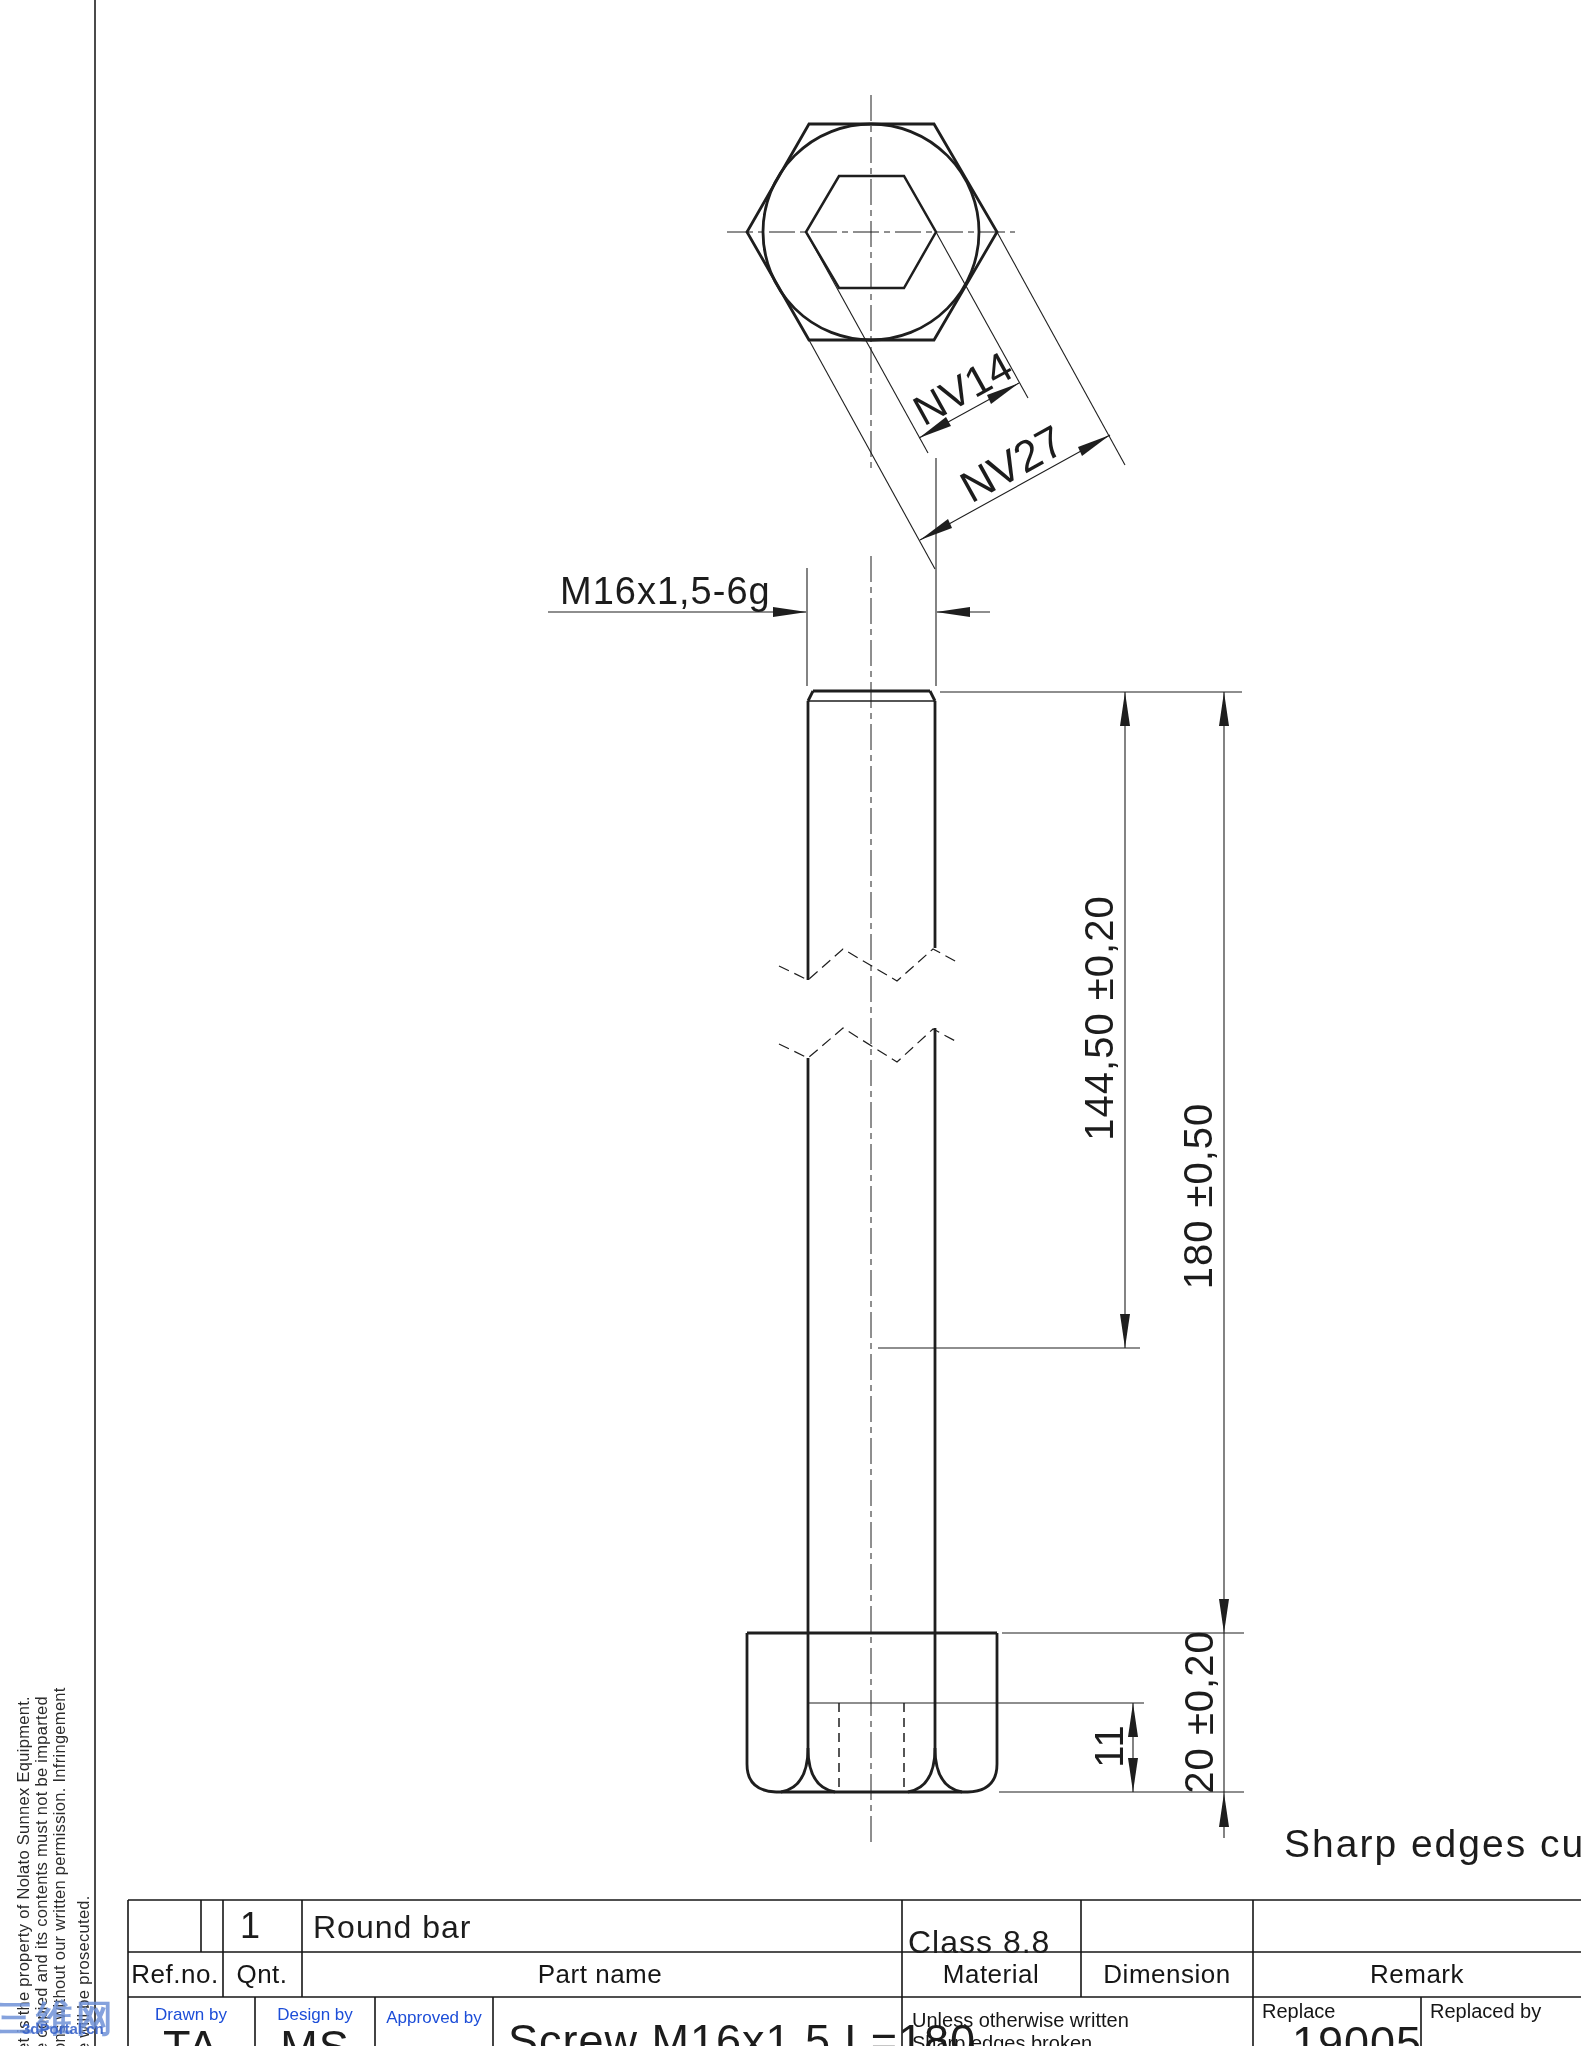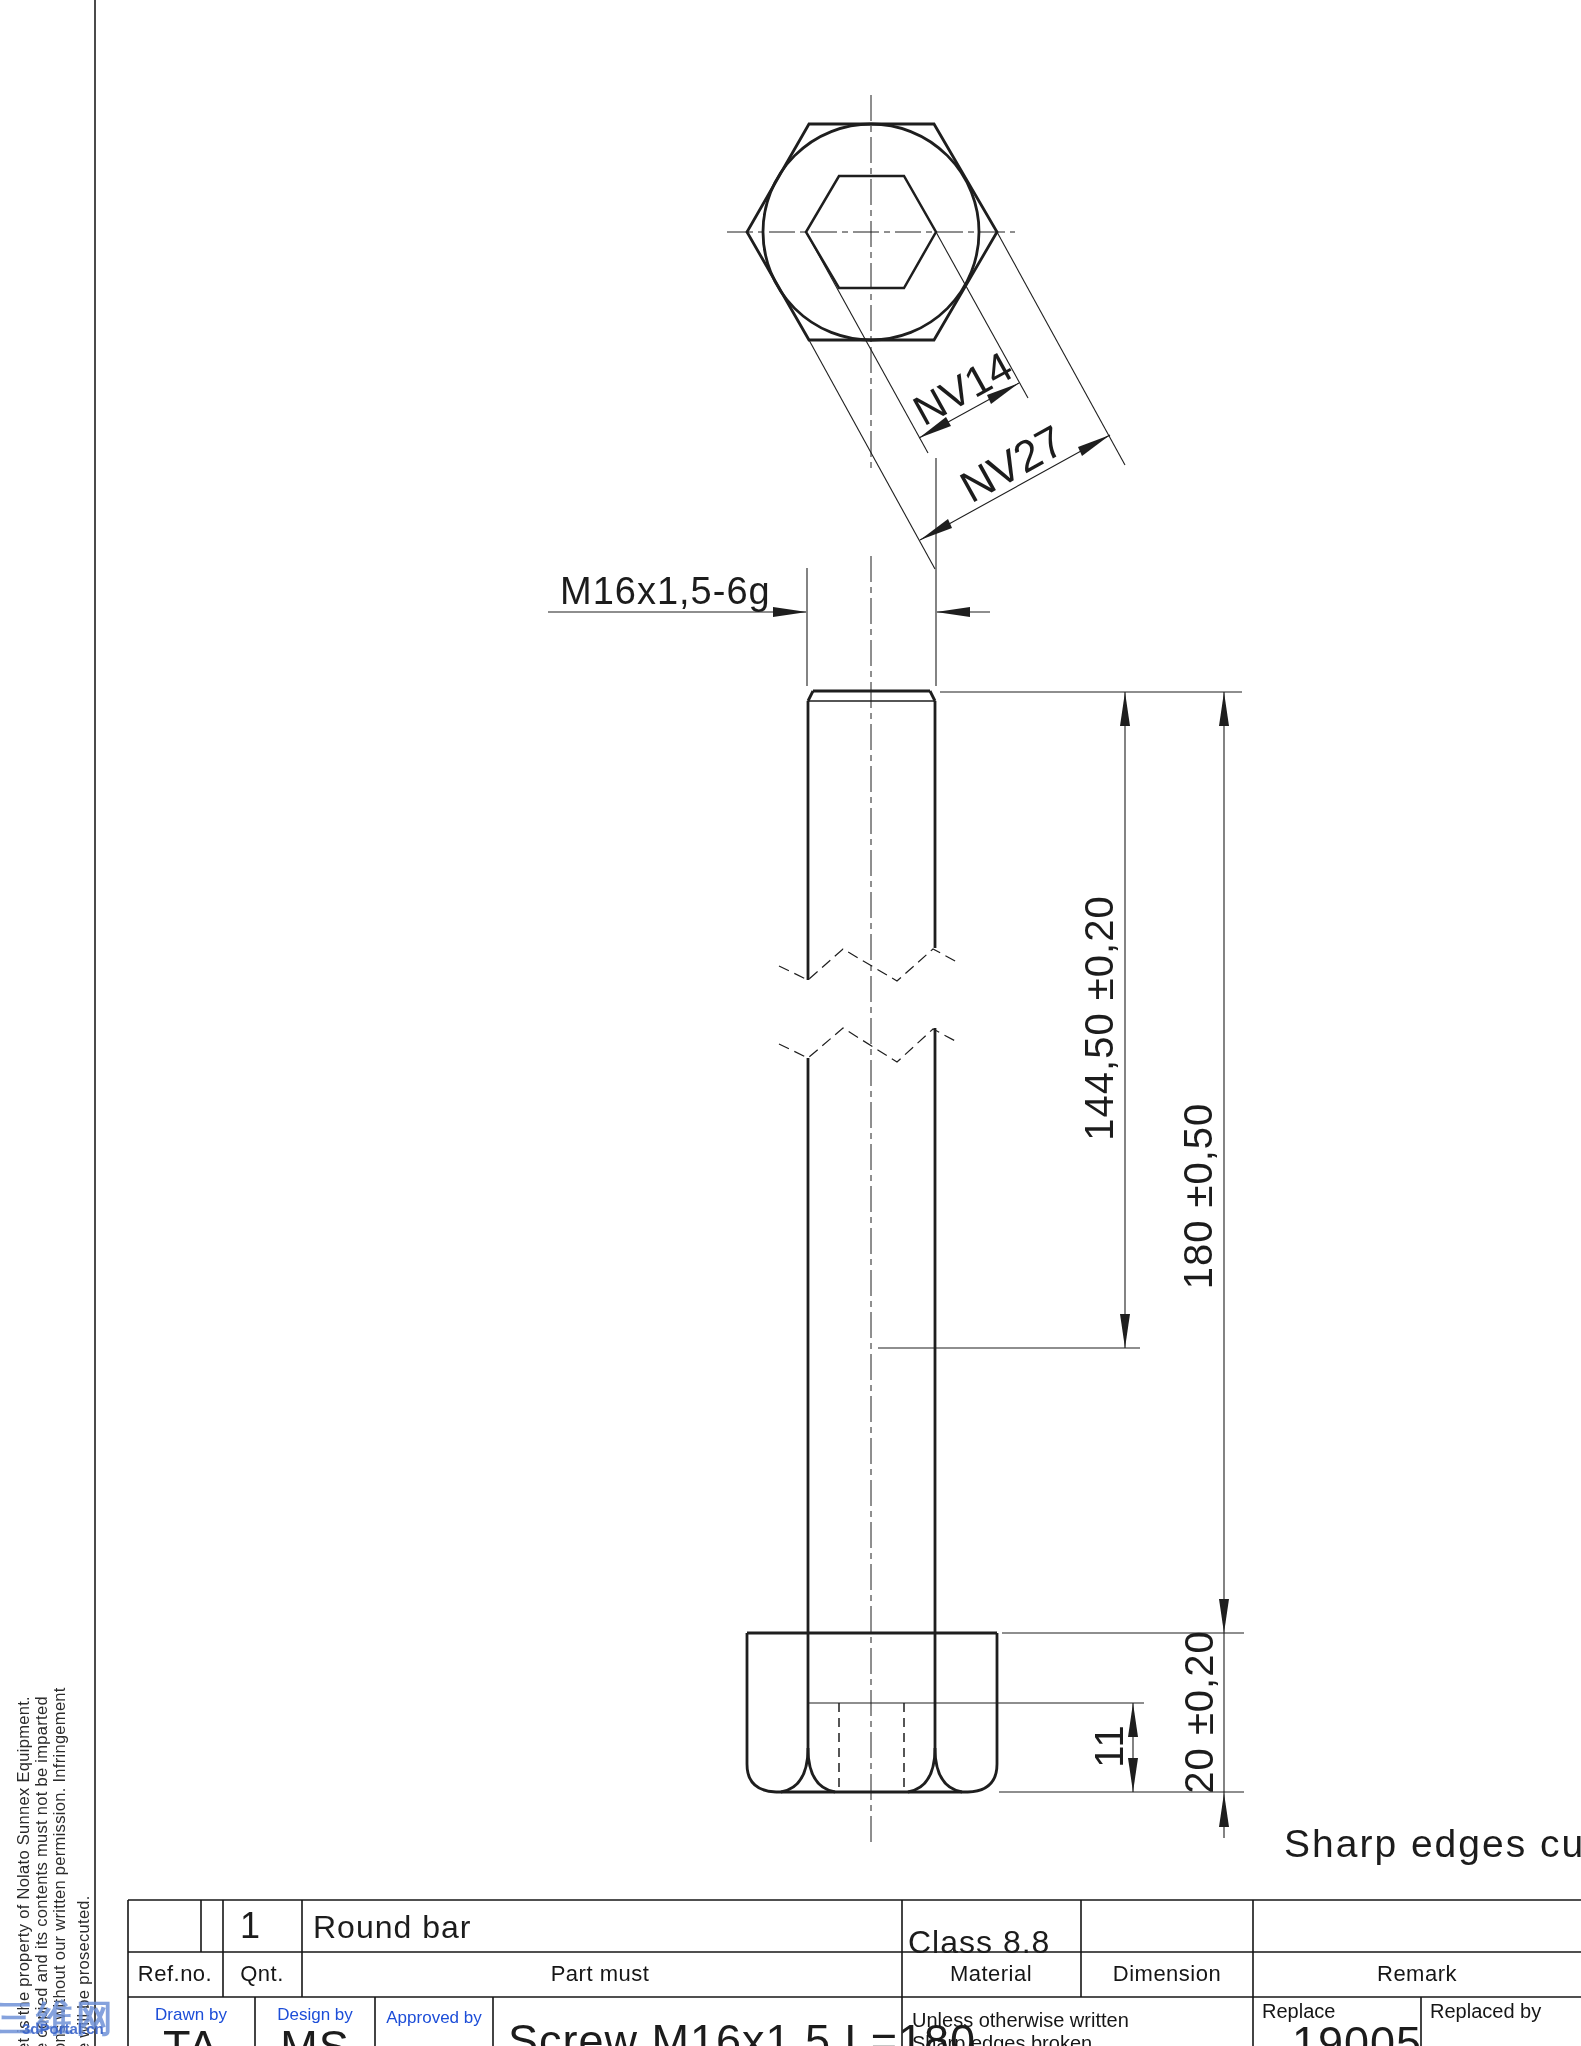--- a/index.html
+++ b/index.html
@@ -6,21 +6,21 @@
   .page{position:relative;width:1581px;height:2046px;background:#ffffff;overflow:hidden;
         font-family:"Liberation Sans",sans-serif;}
   svg{position:absolute;left:0;top:0;}
   .lbl{position:absolute;white-space:nowrap;color:#1c1c1c;line-height:1;}
   .ctr{transform:translate(-50%,-50%);}
   .ctrY{transform:translateY(-50%);}
   .rot90{transform:translate(-50%,-50%) rotate(-90deg);}
   .rot29{transform:translate(-50%,-50%) rotate(-29deg);}
   .dim{font-size:40px;letter-spacing:1px;}
   .big{font-size:32px;letter-spacing:1px;}
-  .hdr{font-size:22px;color:#161616;letter-spacing:0.5px;}
+  .hdr{font-size:26px;color:#161616;letter-spacing:0.5px;}
   .sml{font-size:17px;color:#1d4ed8;}
   .note{font-size:20px;color:#161616;}
   .huge{font-size:45px;letter-spacing:1px;}
   .vert{position:absolute;transform-origin:0 0;transform:rotate(-90deg);
         font-size:16.5px;color:#2b2b2b;letter-spacing:0.3px;white-space:nowrap;}
   .wm1{position:absolute;font-weight:bold;font-size:37px;letter-spacing:3px;
        color:rgba(112,146,215,0.85);white-space:nowrap;}
   .wm2{position:absolute;font-weight:bold;font-size:15px;
        color:rgba(56,99,201,0.9);white-space:nowrap;}
 </style>
@@ -161,21 +161,21 @@
 <div class="lbl dim rot90" style="left:1109px;top:1746px;">11</div>
 
 <div class="lbl" style="left:1284px;top:1824px;font-size:39px;letter-spacing:2px;">Sharp edges cut</div>
 
 <div class="lbl ctr" style="left:250px;top:1926px;font-size:36px;">1</div>
 <div class="lbl big ctrY" style="left:313px;top:1927px;">Round bar</div>
 <div class="lbl big ctrY" style="left:908px;top:1942px;">Class 8.8</div>
 
 <div class="lbl hdr ctr" style="left:175px;top:1974px;">Ref.no.</div>
 <div class="lbl hdr ctr" style="left:262px;top:1974px;">Qnt.</div>
-<div class="lbl hdr ctr" style="left:600px;top:1974px;">Part must</div>
+<div class="lbl hdr ctr" style="left:600px;top:1974px;">Part name</div>
 <div class="lbl hdr ctr" style="left:991px;top:1974px;">Material</div>
 <div class="lbl hdr ctr" style="left:1167px;top:1974px;">Dimension</div>
 <div class="lbl hdr ctr" style="left:1417px;top:1974px;">Remark</div>
 
 <div class="lbl sml ctr" style="left:191px;top:2014px;">Drawn by</div>
 <div class="lbl huge ctr" style="left:191px;top:2046px;">TA</div>
 <div class="lbl sml ctr" style="left:315px;top:2014px;">Design by</div>
 <div class="lbl huge ctr" style="left:315px;top:2046px;">MS</div>
 <div class="lbl sml ctr" style="left:434px;top:2017px;">Approved by</div>
 <div class="lbl ctr" style="left:434px;top:2042px;font-size:40px;"></div>

